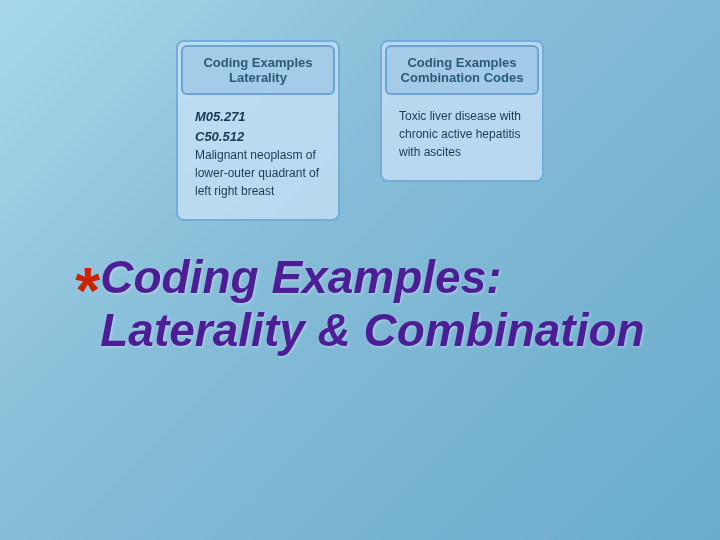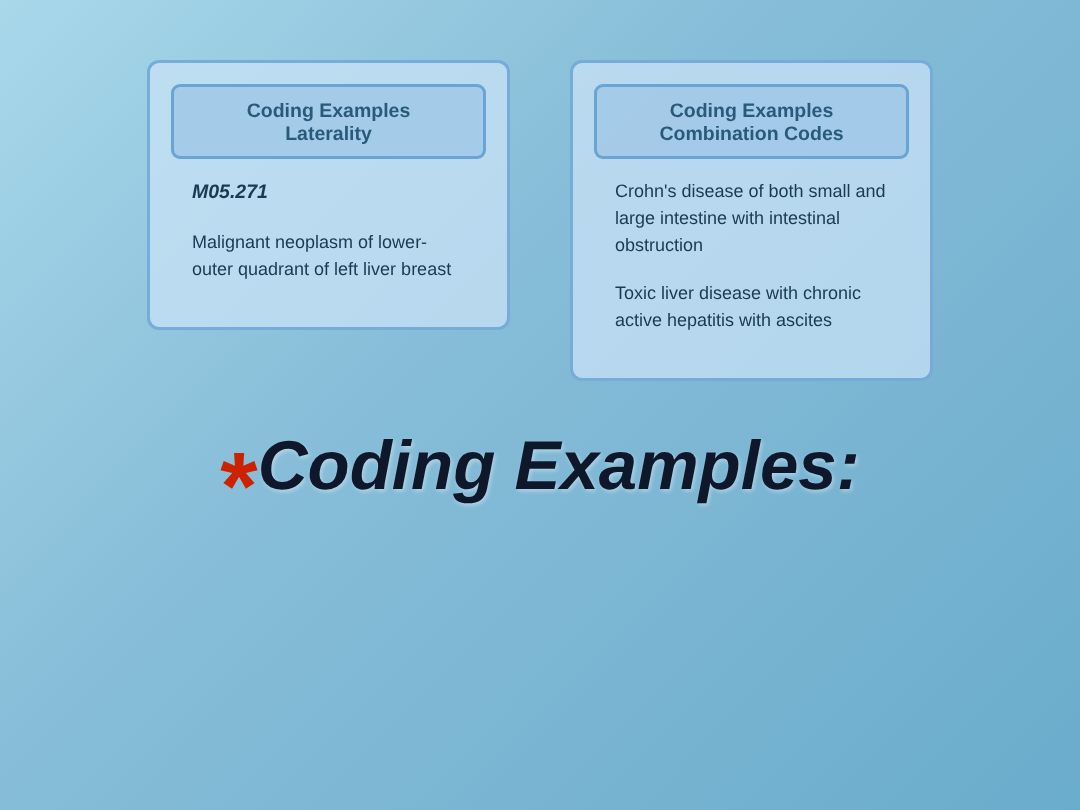--- a/index.html
+++ b/index.html
@@ -19,43 +19,42 @@
       justify-content: center;
       align-items: flex-start;
       gap: 40px;
       padding: 40px 60px 20px 60px;
     }
 
     .card {
       background: rgba(200, 225, 245, 0.75);
       border: 2px solid rgba(100, 160, 210, 0.8);
       border-radius: 8px;
-      width: 242px;
-      padding: 16px;
+      width: 164px;
+      padding: 5px;
       overflow: hidden;
     }
 
     .card-header {
       background: rgba(160, 200, 230, 0.85);
       border: 2px solid rgba(100, 160, 210, 0.9);
       border-radius: 6px;
       padding: 8px 12px;
       text-align: center;
       font-size: 13px;
       font-weight: 600;
       color: #2a5a7a;
       margin: -2px -2px 0 -2px;
     }
 
     .card-body {
       padding: 12px 12px 14px 12px;
     }
 
     .code-block {
-      margin-bottom: 14px;
       font-size: 12px;
       color: #1a3a52;
       line-height: 1.5;
     }
 
     .code-block:last-child {
       margin-bottom: 0;
     }
 
     .code-id {
@@ -76,21 +75,21 @@
       font-size: 64px;
       font-weight: 900;
       line-height: 1;
       margin-right: 0;
       vertical-align: top;
       position: relative;
       top: 8px;
     }
 
     .big-title {
-      color: #0f172a;
+      color: #4c1d95;
       font-size: 46px;
       font-weight: 900;
       line-height: 1.15;
       text-shadow: 1px 1px 3px rgba(255,255,255,0.4);
       font-style: italic;
     }
 
     .big-title-wrapper {
       display: flex;
       align-items: flex-start;
@@ -103,41 +102,42 @@
 
   <div class="card">
     <div class="card-header">
       Coding Examples<br>Laterality
     </div>
     <div class="card-body">
       <div class="code-block">
         <div class="code-id">M05.271</div>
       </div>
       <div class="code-block">
-        <div>Malignant neoplasm of lower-outer quadrant of left liver breast</div>
+        <div class="code-id">C50.512</div>
+        <div>Malignant neoplasm of lower-outer quadrant of left right breast</div>
       </div>
     </div>
   </div>
 
   <div class="card">
     <div class="card-header">
       Coding Examples<br>Combination Codes
     </div>
     <div class="card-body">
       <div class="code-block">
-        <div>Crohn's disease of both small and large intestine with intestinal obstruction</div>
       </div>
       <div class="code-block">
         <div>Toxic liver disease with chronic active hepatitis with ascites</div>
       </div>
     </div>
   </div>
 
 </div>
 
 <div class="bottom-section">
   <div class="big-title-wrapper">
     <span class="asterisk">*</span>
     <div class="big-title">
       <div>Coding Examples:</div>
+      <div>Laterality &amp; Combination</div>
     </div>
   </div>
 </div>
 
 </body></html>

